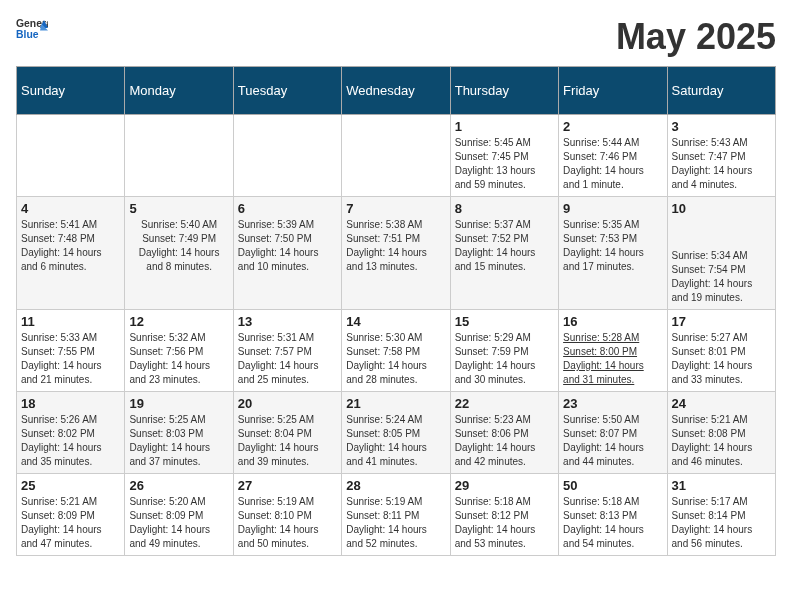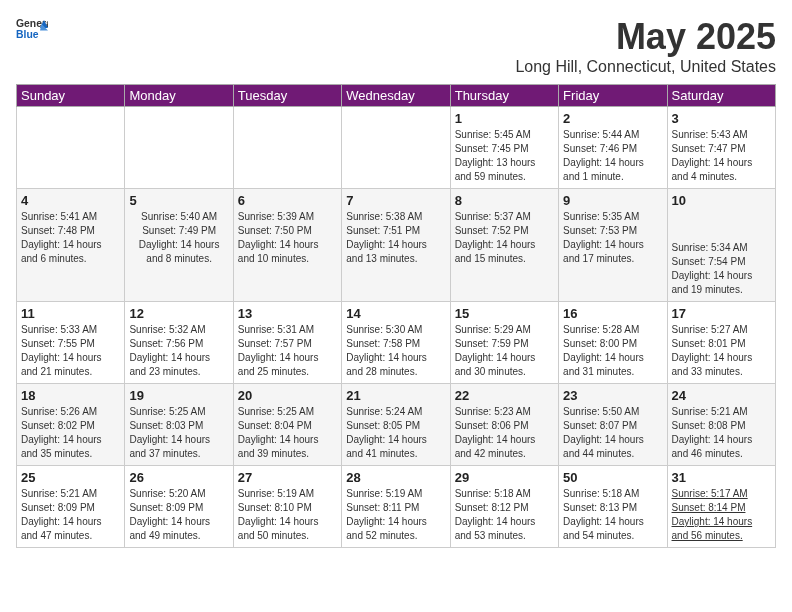--- a/index.html
+++ b/index.html
@@ -36,23 +36,23 @@
     .subtitle {
       font-size: 16px;
       color: #333;
     }
     table {
       width: 100%;
       border-collapse: collapse;
       font-size: 11px;
     }
     thead tr th {
-      background: #701a75;
+      background: #0c4a6e;
       color: #fff;
-      padding: 3px 4px;
+      padding: 16px 4px;
       text-align: left;
       font-size: 13px;
       font-weight: normal;
       border: 1px solid #aaa;
     }
     tbody tr td {
       border: 1px solid #ccc;
       vertical-align: top;
       padding: 4px;
       height: 80px;
@@ -86,21 +86,20 @@
   <div class="logo">
     <svg class="logo-icon" viewBox="0 0 40 35" xmlns="http://www.w3.org/2000/svg">
       <text x="0" y="14" font-size="13" font-weight="bold" fill="#333">General</text>
       <text x="0" y="28" font-size="13" font-weight="bold" fill="#1565c0">Blue</text>
       <polygon points="35,5 40,15 30,15" fill="#1565c0"></polygon>
       <polygon points="32,10 40,18 30,18" fill="#4a90d9"></polygon>
     </svg>
   </div>
   <div class="title-block">
     <div class="main-title">May 2025</div>
-    <div class="subtitle">Long Hill, Connecticut, United States</div>
   </div>
 </div>
 
 <table>
   <thead>
     <tr>
     <th>Sunday</th>
         <th>Monday</th>
         <th>Tuesday</th>
         <th>Wednesday</th>
@@ -219,21 +218,21 @@
         </td>
         <td>
           <div class="day-number">15</div>
           <div class="day-info" style="white-space: pre-line;">Sunrise: 5:29 AM
 Sunset: 7:59 PM
 Daylight: 14 hours
 and 30 minutes.</div>
         </td>
         <td>
           <div class="day-number">16</div>
-          <div class="day-info" style="white-space: pre-line;">Sunrise: 5:28 AM
+          <div class="day-info" style="white-space: pre-line; text-decoration: underline;">Sunrise: 5:28 AM
 Sunset: 8:00 PM
 Daylight: 14 hours
 and 31 minutes.</div>
         </td>
         <td>
           <div class="day-number">17</div>
           <div class="day-info" style="white-space: pre-line;">Sunrise: 5:27 AM
 Sunset: 8:01 PM
 Daylight: 14 hours
 and 33 minutes.</div>
@@ -328,20 +327,20 @@
         </td>
         <td>
           <div class="day-number">50</div>
           <div class="day-info" style="white-space: pre-line;">Sunrise: 5:18 AM
 Sunset: 8:13 PM
 Daylight: 14 hours
 and 54 minutes.</div>
         </td>
         <td>
           <div class="day-number">31</div>
-          <div class="day-info" style="white-space: pre-line; text-decoration: underline;">Sunrise: 5:17 AM
+          <div class="day-info" style="white-space: pre-line;">Sunrise: 5:17 AM
 Sunset: 8:14 PM
 Daylight: 14 hours
 and 56 minutes.</div>
         </td>
       </tr>
     </tbody>
 </table>
 
 </body></html>

